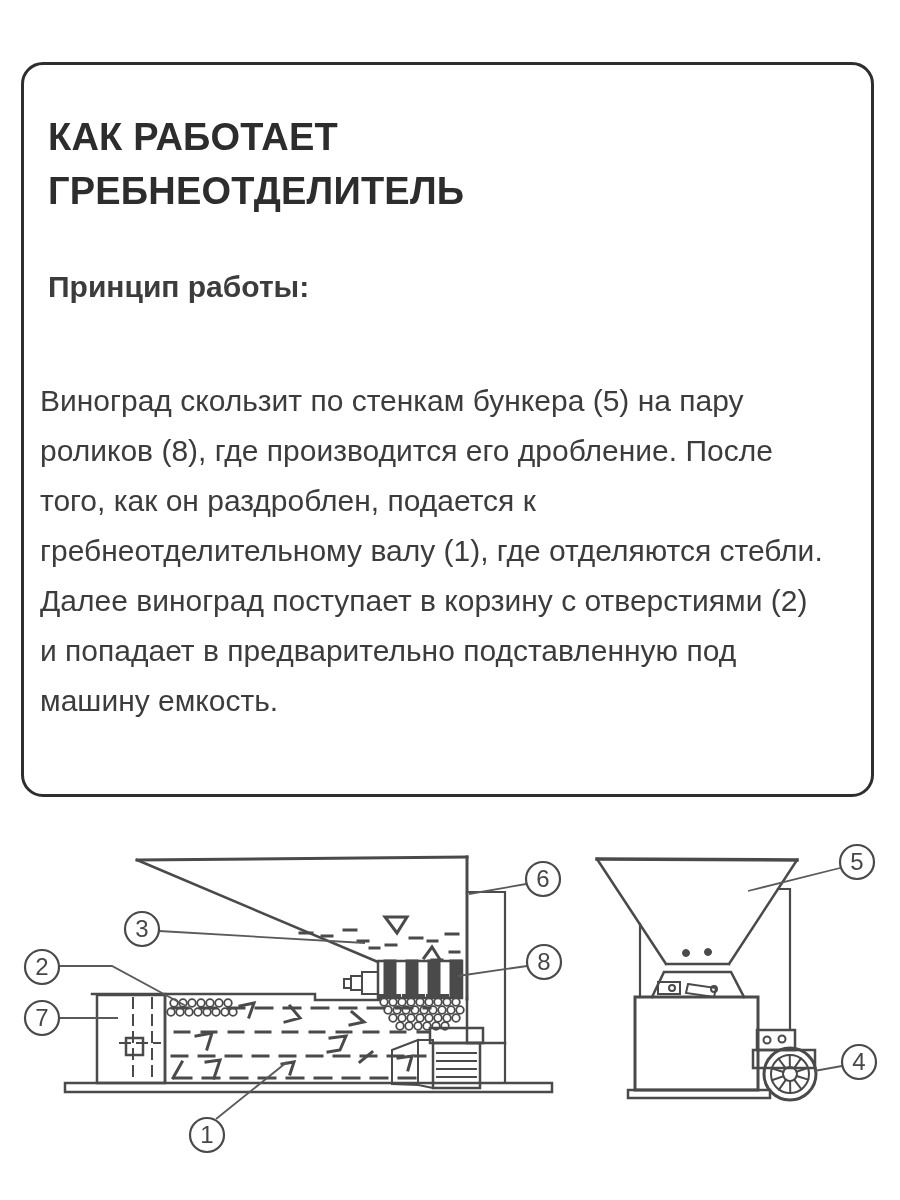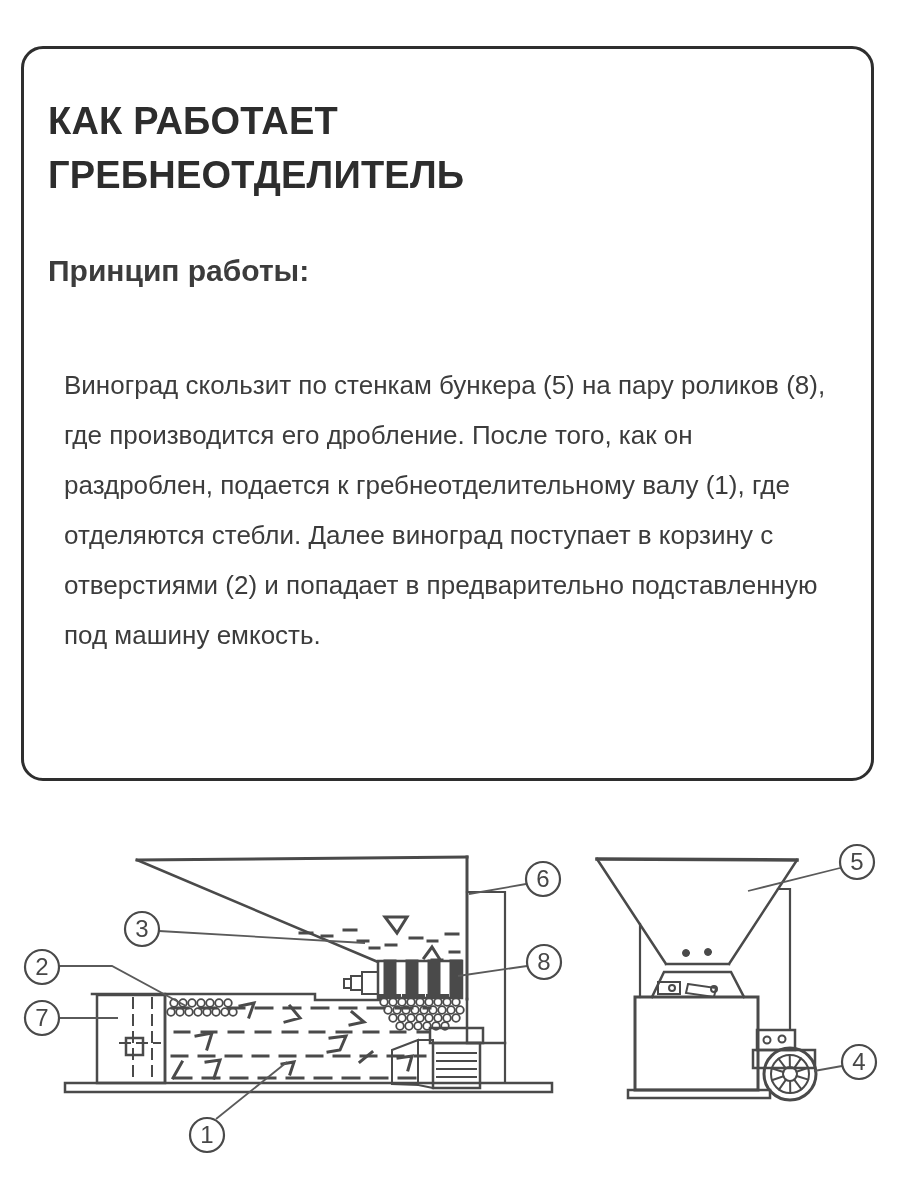--- a/index.html
+++ b/index.html
@@ -1,35 +1,35 @@
 <!DOCTYPE html>
 <html><head>
 <meta charset="utf-8">
 <style>
   html,body{margin:0;padding:0;background:#ffffff;}
   body{
     width:900px;height:1200px;position:relative;overflow:hidden;
     font-family:"Liberation Sans",sans-serif;color:#3c3c3c;
   }
   .card{
-    position:absolute;left:21px;top:46px;width:853px;height:735px;
+    position:absolute;left:21px;top:62px;width:853px;height:735px;
     box-sizing:border-box;border:3px solid #2e2e2e;border-radius:22px;
     background:#ffffff;
   }
   .card h1{
     margin:45px 24px 0 24px;max-width:540px;
     font-size:38px;line-height:54px;font-weight:700;
     color:#2d2d2d;letter-spacing:.2px;
   }
   .card .subtitle{
     margin:52px 24px 0 24px;font-size:30px;line-height:34px;font-weight:700;
   }
   .card .bodytext{
-    margin:72px 34px 0 40px;max-width:792px;
-    font-size:26px;line-height:50px;font-weight:400;
+    margin:72px 34px 0 16px;max-width:792px;
+    font-size:30px;line-height:50px;font-weight:400;
   }
   .diagram{
     position:absolute;left:0;top:800px;width:900px;height:400px;
   }
   .diagram svg{display:block;width:900px;height:400px;}
   .ink{stroke:#4a4a4a;fill:none;stroke-linecap:square;}
   .leader{stroke:#5a5a5a;stroke-width:1.8;fill:none;}
   .callout-circle{stroke:#4a4a4a;stroke-width:2.2;fill:#ffffff;}
   .callout-num{
     font-family:"Liberation Sans",sans-serif;font-size:24px;fill:#474747;

